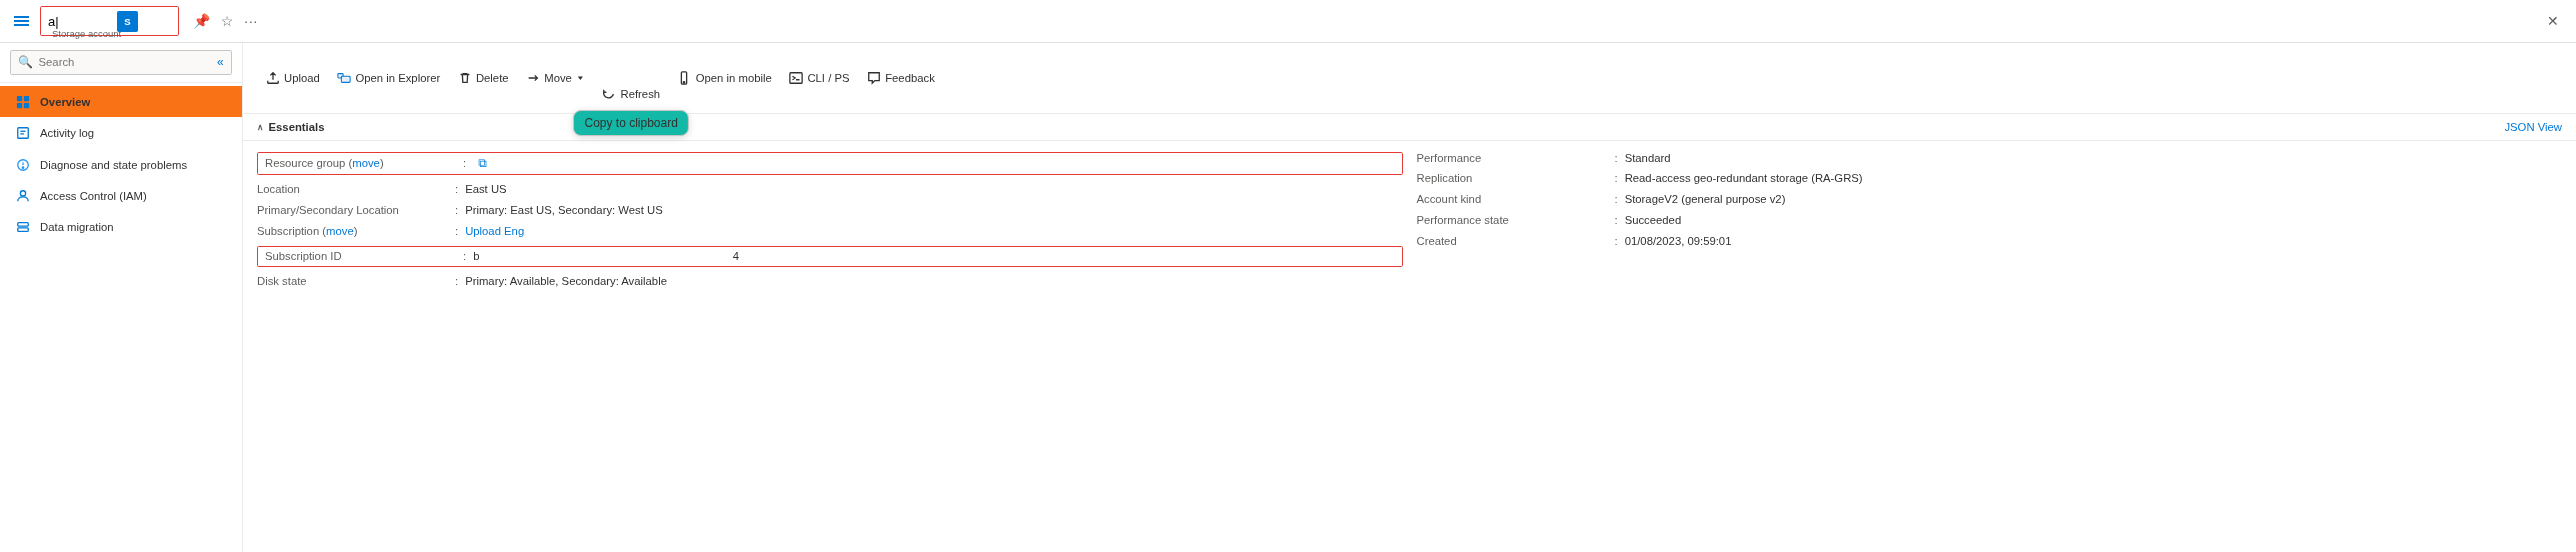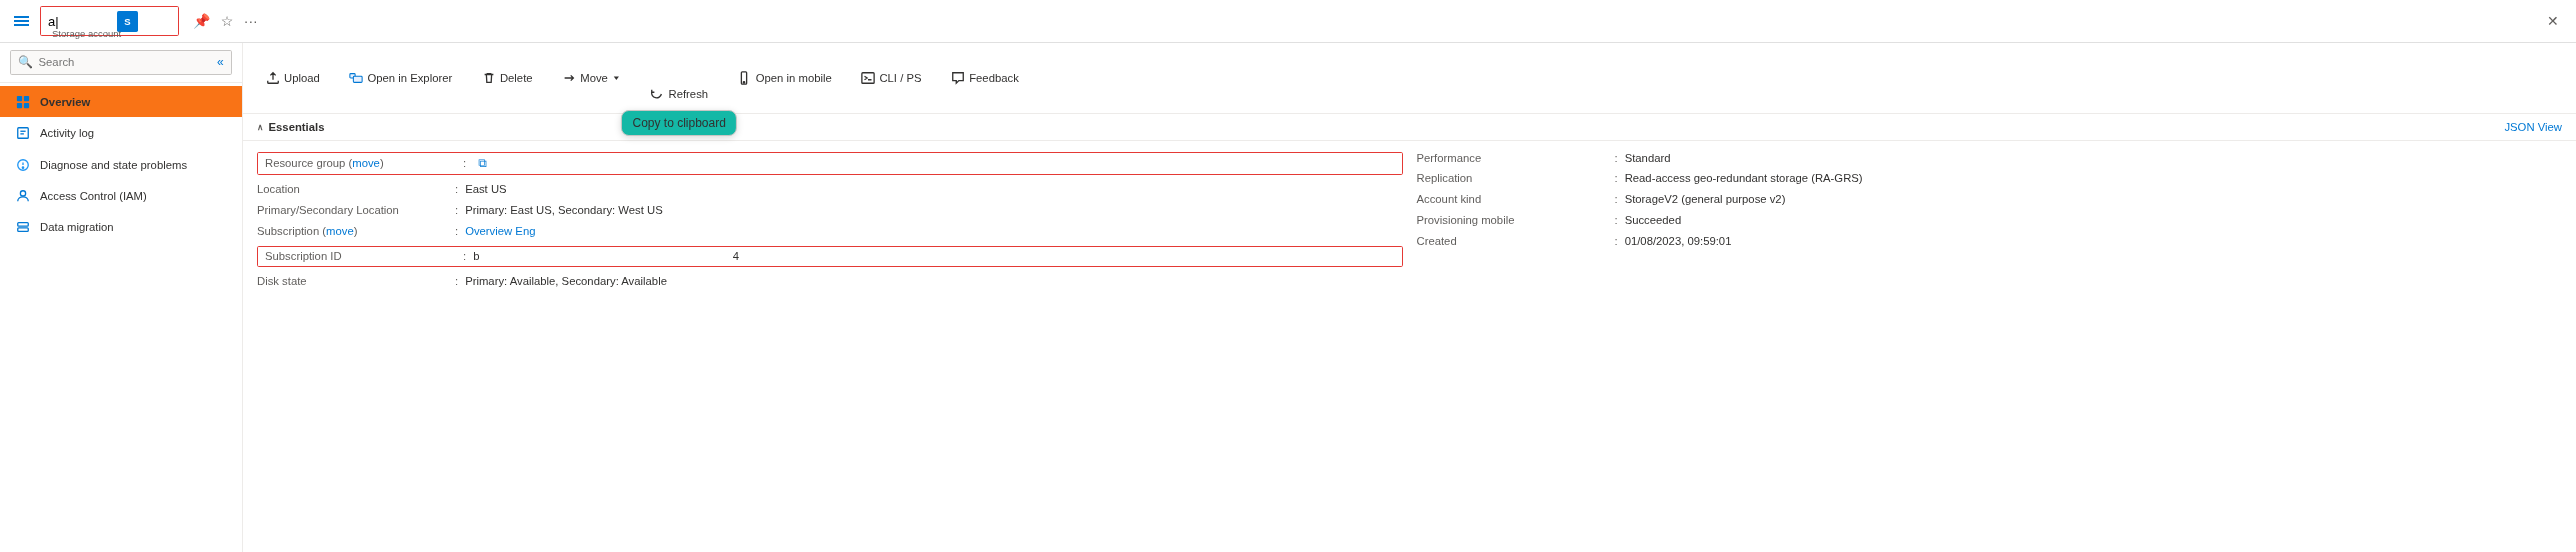--- a/index.html
+++ b/index.html
@@ -37,21 +37,21 @@
     .nav-item-icon { width: 17.4px; height: 17.4px; display: flex; align-items: center; justify-content: center; flex-shrink: 0; }
     
     
     .icon-overview { color: #0078d4; }
     .icon-activity { color: #0078d4; }
 
     
     .content-area { flex: 1; display: flex; flex-direction: column; overflow: hidden; }
 
     
-    .toolbar { display: flex; align-items: center; padding: 7px 14px; gap: 12px; border-bottom: 0.9px solid #edebe9; flex-wrap: wrap; }
+    .toolbar { display: flex; align-items: center; padding: 7px 14px; gap: 0; border-bottom: 0.9px solid #edebe9; flex-wrap: wrap; }
     .toolbar-btn { display: flex; align-items: center; gap: 4.3px; padding: 5.2px 8.7px; font-size: 11.3px; color: #323130; cursor: pointer; border: none; background: transparent; border-radius: 1.7px; white-space: nowrap; }
     .toolbar-btn svg { flex-shrink: 0; }
 
     
     .tooltip-container { position: relative; margin-top: 32px; }
     .tooltip-popup { position: absolute; top: 100%; left: 50%; transform: translateX(-50%); background: #14b8a6; border: 0.9px solid #c8c6c4; border-radius: 8px; padding: 5.2px 10.4px; font-size: 12px; white-space: nowrap; box-shadow: 0 1.7px 7px rgba(0,0,0,0.15); z-index: 100; margin-top: 3.5px; }
 
     
     .essentials-header { display: flex; align-items: center; padding: 7px 14px; border-bottom: 0.9px solid #edebe9; }
     .essentials-toggle { display: flex; align-items: center; gap: 5.2px; font-size: 11.3px; font-weight: 600; color: #323130; cursor: pointer; }
@@ -270,21 +270,21 @@
             <div class="prop-row">
               <span class="prop-label">Primary/Secondary Location</span>
               <span class="prop-separator">:</span>
               <span class="prop-value">Primary: East US, Secondary: West US</span>
             </div>
 
             <div class="prop-row">
               <span class="prop-label">Subscription (<a class="prop-link">move</a>)</span>
               <span class="prop-separator">:</span>
               <span class="prop-value">
-                <a class="prop-link">Overview Eng</a>
+                <a class="prop-link">Upload Eng</a>
               </span>
             </div>
 
             <div class="prop-row" style="border: 1.3px solid #e53935; border-radius:1.7px; padding: 3.5px 7px; align-items:center;">
               <span class="prop-label">Subscription ID</span>
               <span class="prop-separator">:</span>
               <span class="prop-value">
                 <span>b</span>
                 <span style="display:inline-block; width:243px;"></span>
                 <span>4</span>
@@ -313,21 +313,21 @@
               <span class="prop-value">Read-access geo-redundant storage (RA-GRS)</span>
             </div>
 
             <div class="prop-row">
               <span class="prop-label">Account kind</span>
               <span class="prop-separator">:</span>
               <span class="prop-value">StorageV2 (general purpose v2)</span>
             </div>
 
             <div class="prop-row">
-              <span class="prop-label">Provisioning mobile</span>
+              <span class="prop-label">Performance state</span>
               <span class="prop-separator">:</span>
               <span class="prop-value">Succeeded</span>
             </div>
 
             <div class="prop-row">
               <span class="prop-label">Created</span>
               <span class="prop-separator">:</span>
               <span class="prop-value">01/08/2023, 09:59:01</span>
             </div>
 

